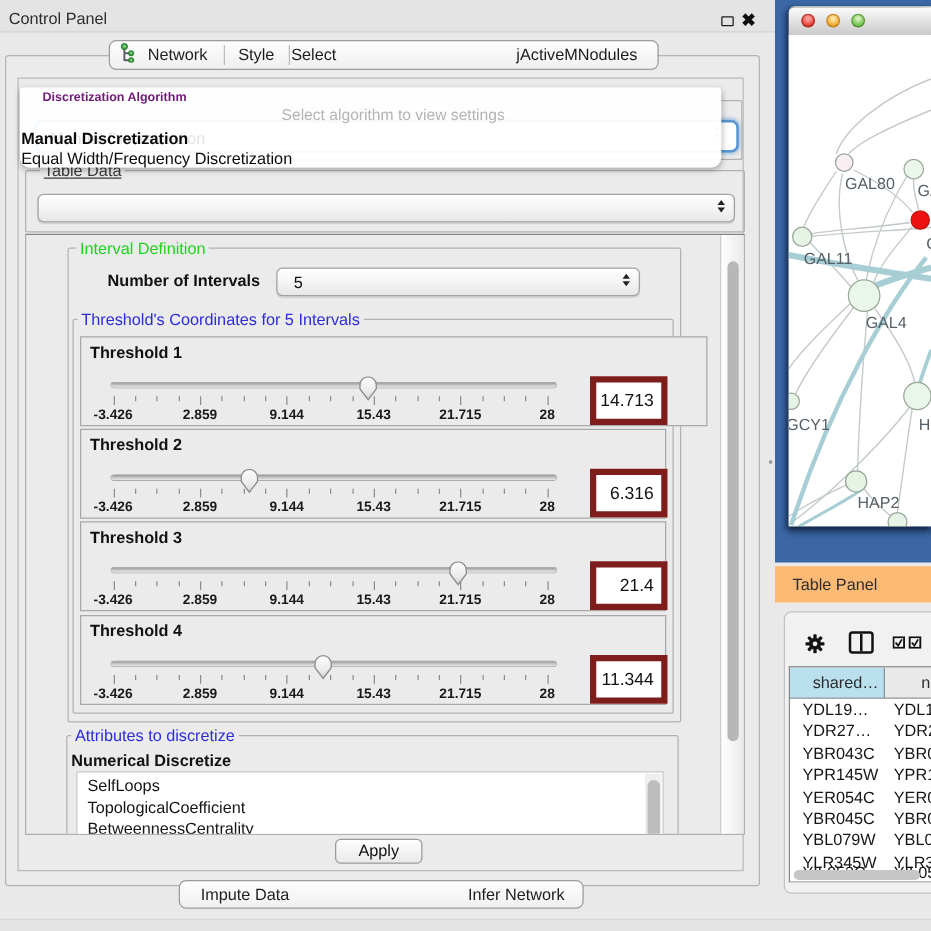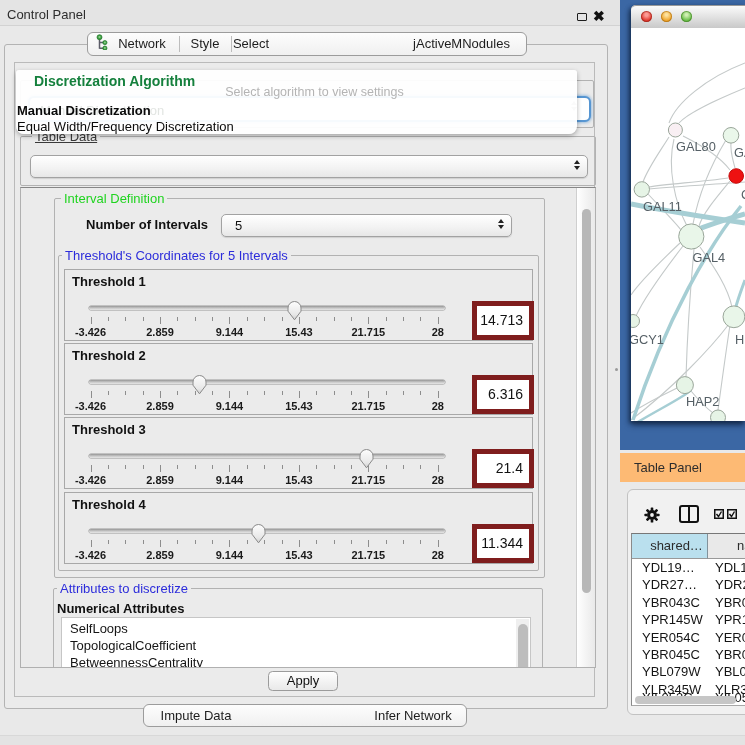--- a/index.html
+++ b/index.html
@@ -86,21 +86,21 @@
     <div class="arrs" style="left:276px;top:4px;">
         <div class="aru"></div>
         <div class="ard"></div>
       </div>
   </div>
 
   <div class="grp" style="left:37px;top:67px;width:479px;height:314px;">
     <div class="gtitle" style="left:3px;color:#2c2cdb;">Threshold's Coordinates for 5 Intervals</div>
   </div>
 
-  <div id="tp1" class="tpanel" style="top:81px;">
+  <div id="tp1" class="tpanel" style="top:81px;padding-left:33px;">
       <div class="tlab">Threshold 1</div>
       <div class="track"></div>
       <div class="tick" style="left:25.5px;top:47px;height:6.5px;"></div>
       <div class="tick" style="left:42.9px;top:47px;height:4px;"></div>
       <div class="tick" style="left:60.2px;top:47px;height:4px;"></div>
       <div class="tick" style="left:77.6px;top:47px;height:4px;"></div>
       <div class="tick" style="left:95.0px;top:47px;height:6.5px;"></div>
       <div class="tick" style="left:112.3px;top:47px;height:4px;"></div>
       <div class="tick" style="left:129.7px;top:47px;height:4px;"></div>
       <div class="tick" style="left:147.1px;top:47px;height:4px;"></div>
@@ -258,21 +258,21 @@
           </linearGradient>
         </defs>
 <path d="M1,7 a6.5,6.5 0 0 1 13,0 v3.2 L7.5,18.8 L1,10.2 z" fill="url(#tg4)" stroke="#8a8a8a" stroke-width="1"></path>
       </svg>
       <div class="vbox">11.344</div>
     </div>
 
   <div class="grp" style="left:32px;top:400px;width:488px;height:90px;">
     <div class="gtitle" style="left:3px;color:#2c2cdb;">Attributes to discretize</div>
   </div>
-  <div class="abs blbl" style="left:36px;top:413px;">Numerical Attributes</div>
+  <div class="abs blbl" style="left:36px;top:413px;">Numerical Discretize</div>
   <div class="abs" style="left:40px;top:429px;width:468px;height:60px;background:#fff;border:1px solid #c6c6c6;">
     <div style="font-size:13px;color:#151515;padding:3px 0 0 8px;line-height:16.8px;">SelfLoops<br>TopologicalCoefficient<br>BetweennessCentrality</div>
     <div class="abs" style="right:1px;top:1px;width:13px;height:58px;background:#efefef;"></div>
     <div class="abs" style="right:2px;top:6px;width:10px;height:52px;background:#bdbdbd;border-radius:5px;"></div>
   </div>
 
   <div class="abs" style="right:0;top:0;width:18px;height:100%;background:linear-gradient(to right,#ffffff,#f6f6f6 40%,#e9e9e9);border-left:1px solid #cfcfcf;"></div>
   <div class="abs" style="right:4px;top:21px;width:9px;height:384px;background:#b7b7b7;border-radius:5px;"></div>
 </div>
 
@@ -280,21 +280,21 @@
 
 <div class="abs" style="left:143px;top:704px;width:322px;height:21px;border:1px solid #9c9c9c;border-radius:6px;background:linear-gradient(#fdfdfd,#f0f0f0);overflow:hidden;">
   <div class="seg" style="left:0;width:104px;line-height:21px;">Impute Data</div>
   <div class="seg" style="left:216px;width:106px;line-height:21px;">Infer Network</div>
 </div>
 <div class="abs" style="left:0;top:735px;width:745px;height:1px;background:#d8d8d8;"></div>
 <div class="abs" style="left:0;top:736px;width:745px;height:9px;background:#e3e3e3;"></div>
 <div class="abs" style="left:615px;top:368px;width:3px;height:3px;border-radius:50%;background:#9a9a9a;"></div>
 
 <div class="abs" style="left:16px;top:70px;width:561px;height:64px;background:rgba(255,255,255,0.95);border-radius:3px 3px 8px 8px;box-shadow:0 2px 5px rgba(0,0,0,0.30);">
-  <div class="abs" style="left:18px;top:3px;font-size:14px;font-weight:bold;color:#15803d;">Discretization Algorithm</div>
+  <div class="abs" style="left:18px;top:3px;font-size:10px;font-weight:bold;color:#701a75;">Discretization Algorithm</div>
   <div class="abs" style="left:24px;top:33px;font-size:13px;color:#e2e5e2;">Manual Discretization</div>
   <div class="abs" style="left:0;top:15px;width:561px;text-align:center;text-indent:36px;font-size:12.5px;color:#b4b4b4;">Select algorithm to view settings</div>
   <div class="abs" style="left:1px;top:33px;font-size:13px;font-weight:bold;color:#0a0a0a;">Manual Discretization</div>
   <div class="abs" style="left:1px;top:49px;font-size:13px;color:#0a0a0a;">Equal Width/Frequency Discretization</div>
 </div>
 
 <div class="abs" style="left:620px;top:0;width:125px;height:450px;background:#3b67a4;"></div>
 <div class="abs" style="left:631px;top:5px;width:114px;height:416px;background:#fff;border-radius:5px 0 0 0;box-shadow:-2px 2px 4px rgba(10,25,50,0.55),0 4px 6px rgba(10,25,50,0.6);"></div>
 <div class="abs" style="left:631px;top:5px;width:114px;height:22px;background:linear-gradient(#fbfbfb,#c9c9c9);border-bottom:1px solid #8e8e8e;border-top:1px solid #999;border-radius:5px 0 0 0;"></div>
 <div class="abs" style="left:641px;top:11px;width:11px;height:11px;border-radius:50%;background:radial-gradient(circle at 50% 35%,#fb9b95 15%,#e23e33 60%,#b31f18);box-shadow:inset 0 0 0 1px rgba(140,30,20,0.55);"></div>

